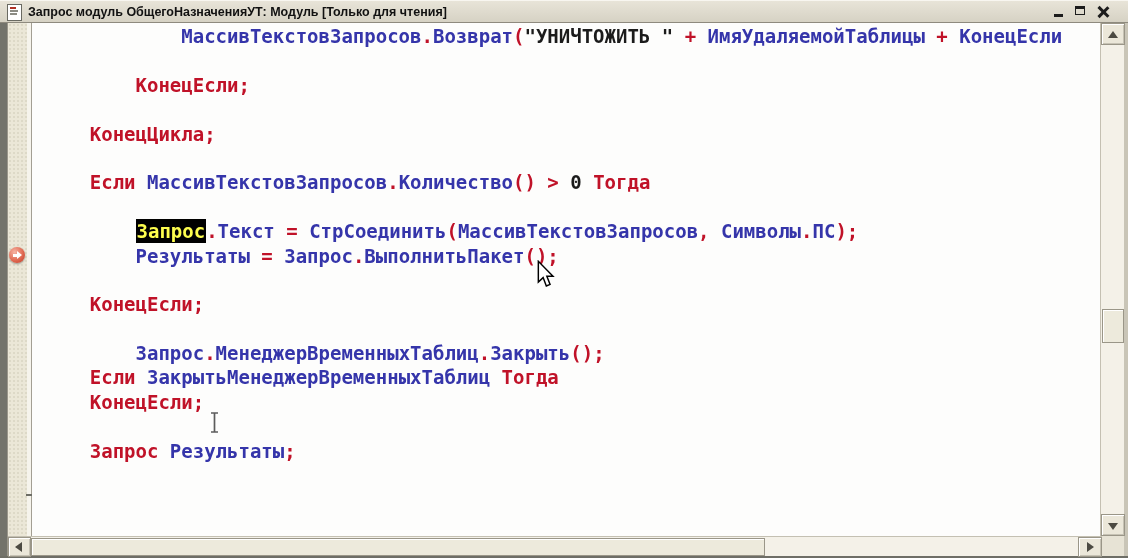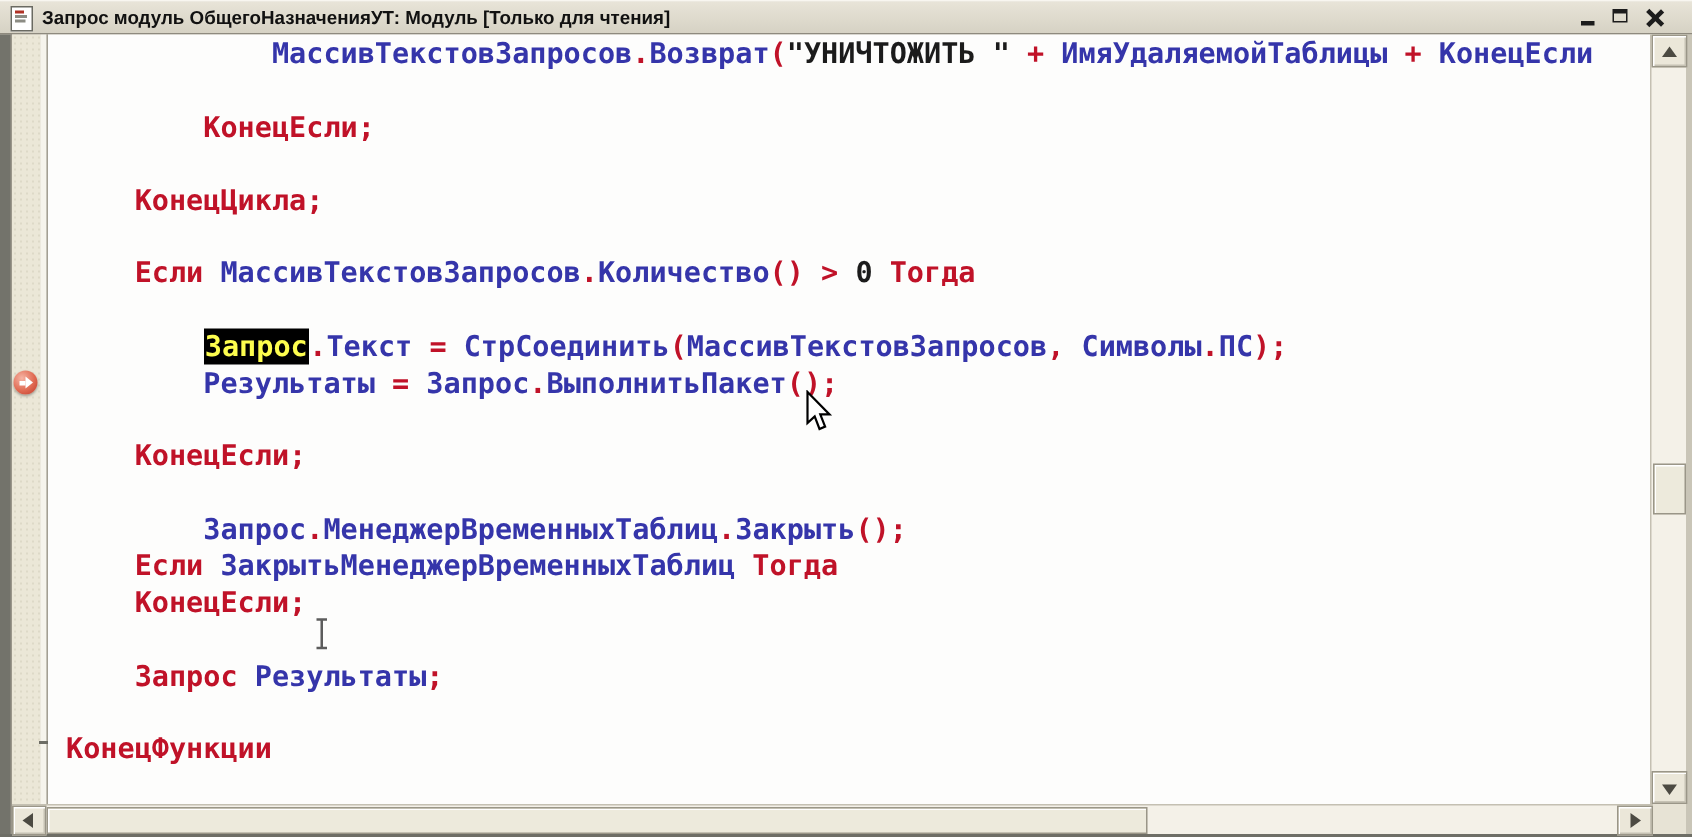--- a/index.html
+++ b/index.html
@@ -139,21 +139,20 @@
       <div class="code-line"><span class="tok-w">		</span><span class="tok-i">Результаты</span><span class="tok-o"> = </span><span class="tok-i">Запрос</span><span class="tok-o">.</span><span class="tok-i">ВыполнитьПакет</span><span class="tok-o">();</span></div>
       <div class="code-line"></div>
       <div class="code-line"><span class="tok-w">	</span><span class="tok-k">КонецЕсли</span><span class="tok-o">;</span></div>
       <div class="code-line"></div>
       <div class="code-line"><span class="tok-w">		</span><span class="tok-i">Запрос</span><span class="tok-o">.</span><span class="tok-i">МенеджерВременныхТаблиц</span><span class="tok-o">.</span><span class="tok-i">Закрыть</span><span class="tok-o">();</span></div>
       <div class="code-line"><span class="tok-w">	</span><span class="tok-k">Если </span><span class="tok-i">ЗакрытьМенеджерВременныхТаблиц</span><span class="tok-k"> Тогда</span></div>
       <div class="code-line"><span class="tok-w">	</span><span class="tok-k">КонецЕсли</span><span class="tok-o">;</span></div>
       <div class="code-line"></div>
       <div class="code-line"><span class="tok-w">	</span><span class="tok-k">Запрос </span><span class="tok-i">Результаты</span><span class="tok-o">;</span></div>
       <div class="code-line"></div>
-      <div class="code-line"><span class="tok-k">КонецФункции</span></div>
     </div>
 
   <svg class="text-caret" width="13" height="23" viewBox="0 0 13 23">
     <path d="M3 2 H10 M6.5 2 V21 M3 21 H10" stroke="#5c5c5c" stroke-width="1.7" fill="none"></path>
   </svg>
 
   <svg class="mouse-cursor" width="20" height="28" viewBox="0 0 13.5 21">
     <path d="M1 1 L1 16.5 L4.6 13.2 L7 19.5 L9.8 18.3 L7.4 12.2 L12 12.2 Z" fill="#ffffff" stroke="#000000" stroke-width="1.1"></path>
   </svg>
 

